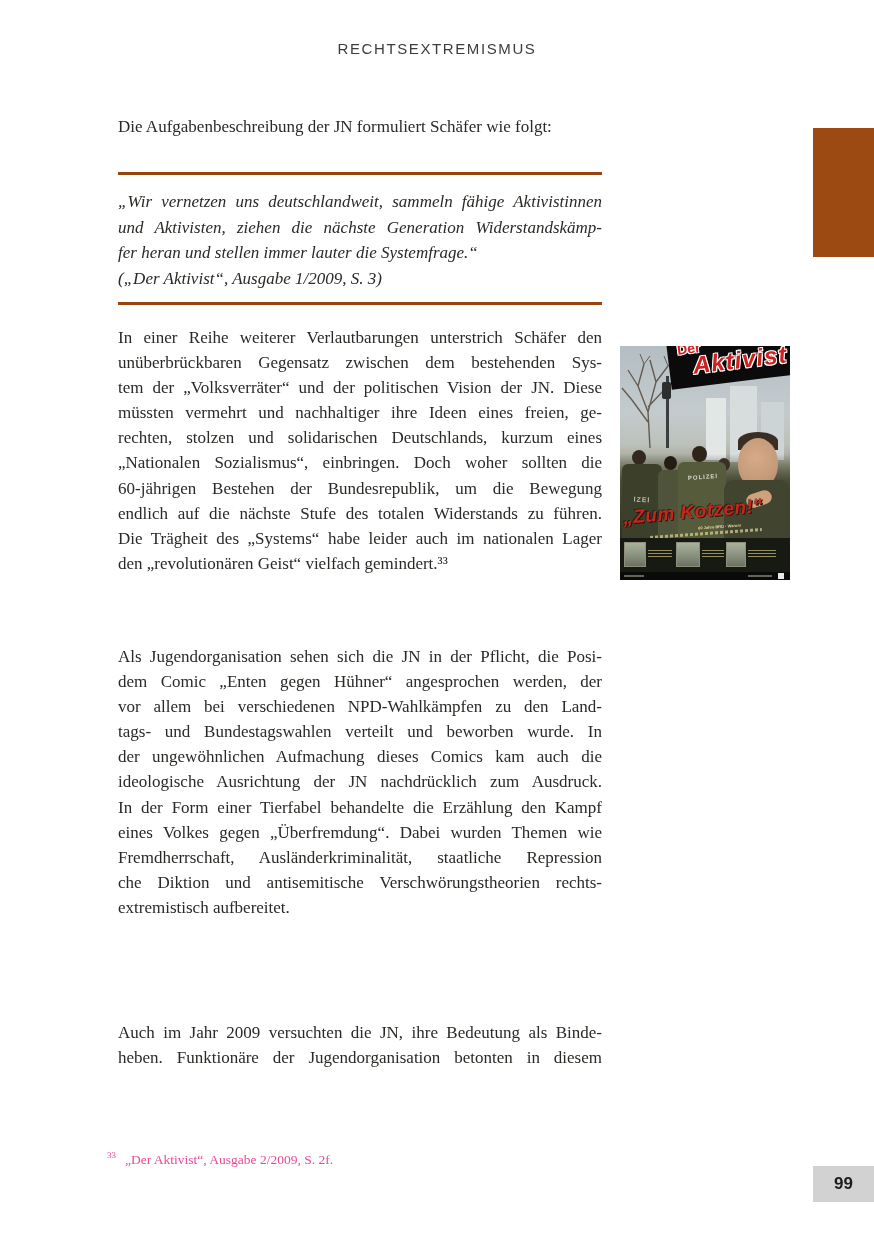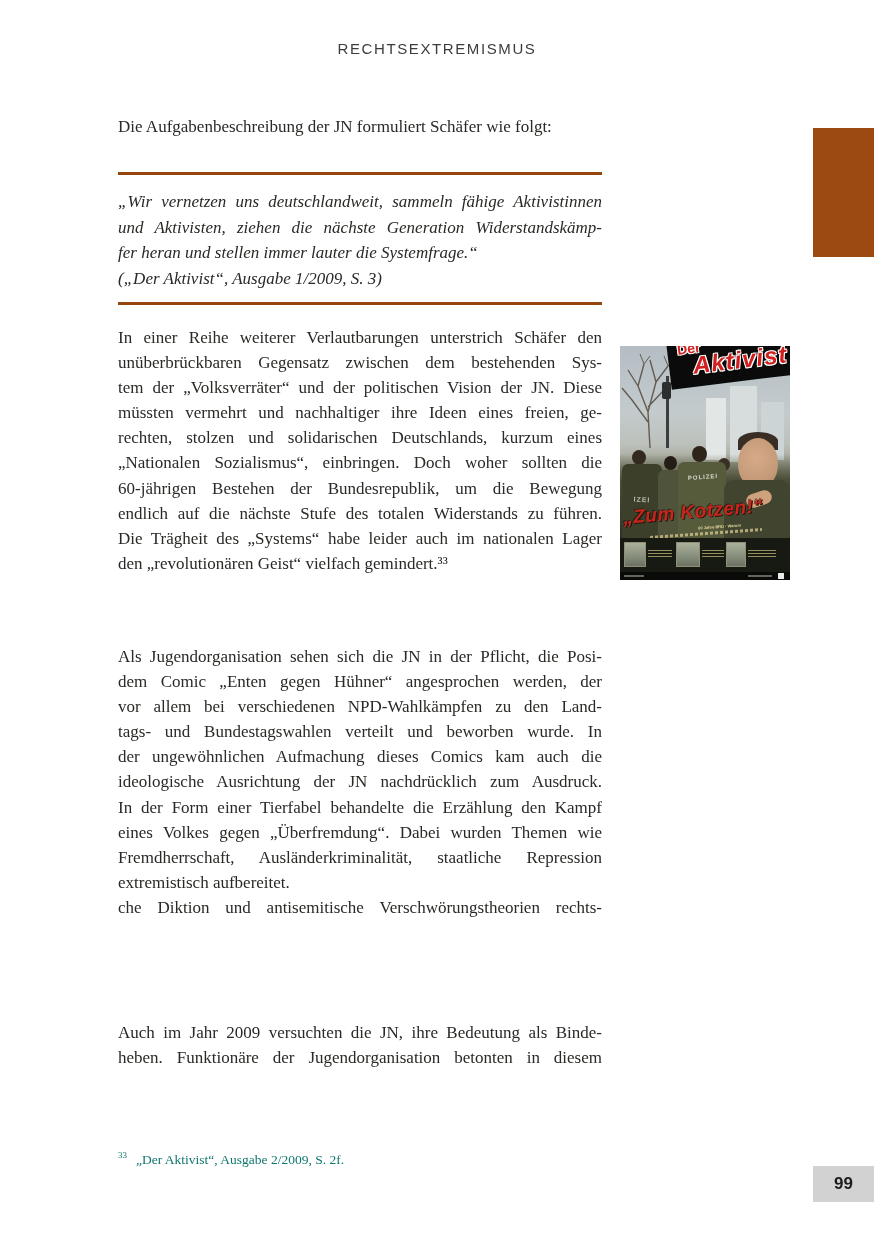--- a/index.html
+++ b/index.html
@@ -41,22 +41,22 @@
 
   .body-par{font-size:17px;line-height:25.1px;}
   .par1{top:325px;}
   .par2{top:644px;}
   .par3{top:1020px;}
   .line{height:25.1px;white-space:normal;}
   .line.j{text-align:justify;text-align-last:justify;}
 
   
   .footnote{
-    position:absolute;left:118px;top:1150px;width:484px;
-    font-size:13.5px;color:#0f766e;
+    position:absolute;left:107px;top:1150px;width:484px;
+    font-size:13.5px;color:#ec4899;
   }
   .footnote sup{font-size:9px;margin-right:9px;}
 
   
   .page-number-box{
     position:absolute;left:813px;top:1166px;width:61px;height:36px;
     background:#d2d2d2;
     display:flex;align-items:center;justify-content:center;
     font-family:"Liberation Sans", sans-serif;
     font-weight:bold;font-size:17px;color:#1c1c1c;
@@ -192,22 +192,22 @@
   <div class="col body-par par2">
       <div class="line j">Als Jugendorganisation sehen sich die JN in der Pflicht, die Posi-</div>
       <div class="line j">dem Comic „Enten gegen Hühner“ angesprochen werden, der</div>
       <div class="line j">vor allem bei verschiedenen NPD-Wahlkämpfen zu den Land-</div>
       <div class="line j">tags- und Bundestagswahlen verteilt und beworben wurde. In</div>
       <div class="line j">der ungewöhnlichen Aufmachung dieses Comics kam auch die</div>
       <div class="line j">ideologische Ausrichtung der JN nachdrücklich zum Ausdruck.</div>
       <div class="line j">In der Form einer Tierfabel behandelte die Erzählung den Kampf</div>
       <div class="line j">eines Volkes gegen „Überfremdung“. Dabei wurden Themen wie</div>
       <div class="line j">Fremdherrschaft, Ausländerkriminalität, staatliche Repression</div>
+      <div class="line j">che Diktion und antisemitische Verschwörungstheorien rechts-</div>
       <div class="line">extremistisch aufbereitet.</div>
-      <div class="line j">che Diktion und antisemitische Verschwörungstheorien rechts-</div>
     </div>
 
   <div class="col body-par par3">
       <div class="line j">Auch im Jahr 2009 versuchten die JN, ihre Bedeutung als Binde-</div>
       <div class="line j">heben. Funktionäre der Jugendorganisation betonten in diesem</div>
     </div>
 
   <figure class="cover" style="margin:0;">
     <div class="cv-sky"></div>
 

